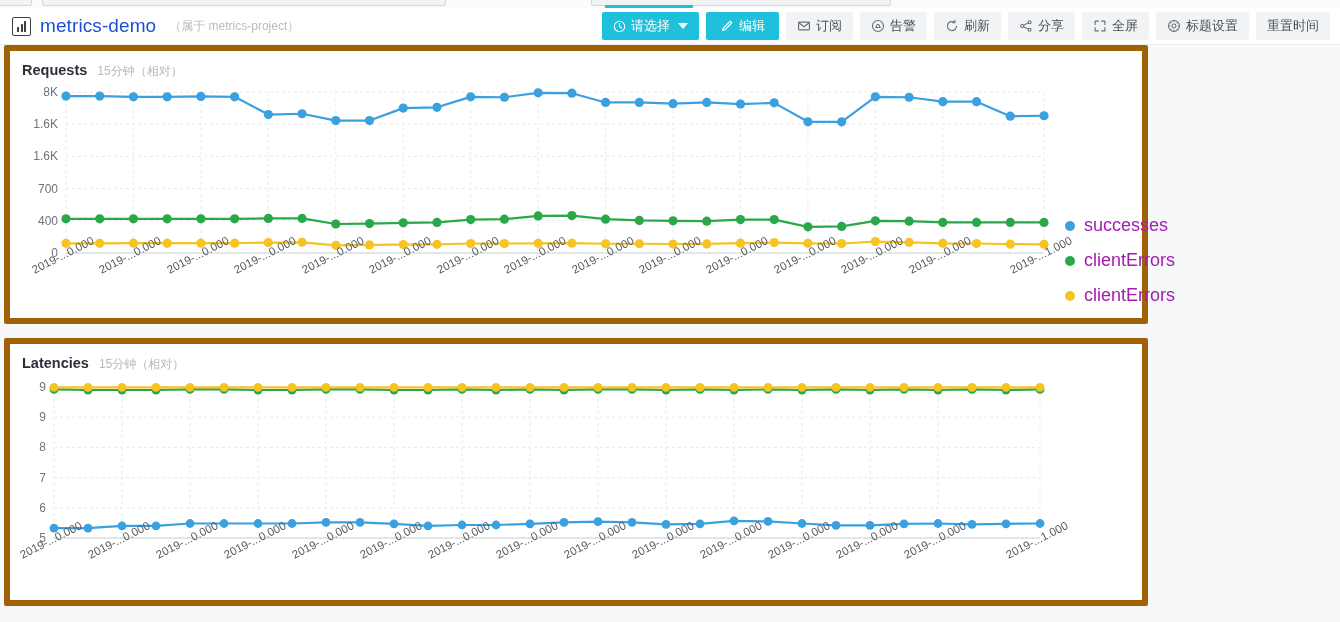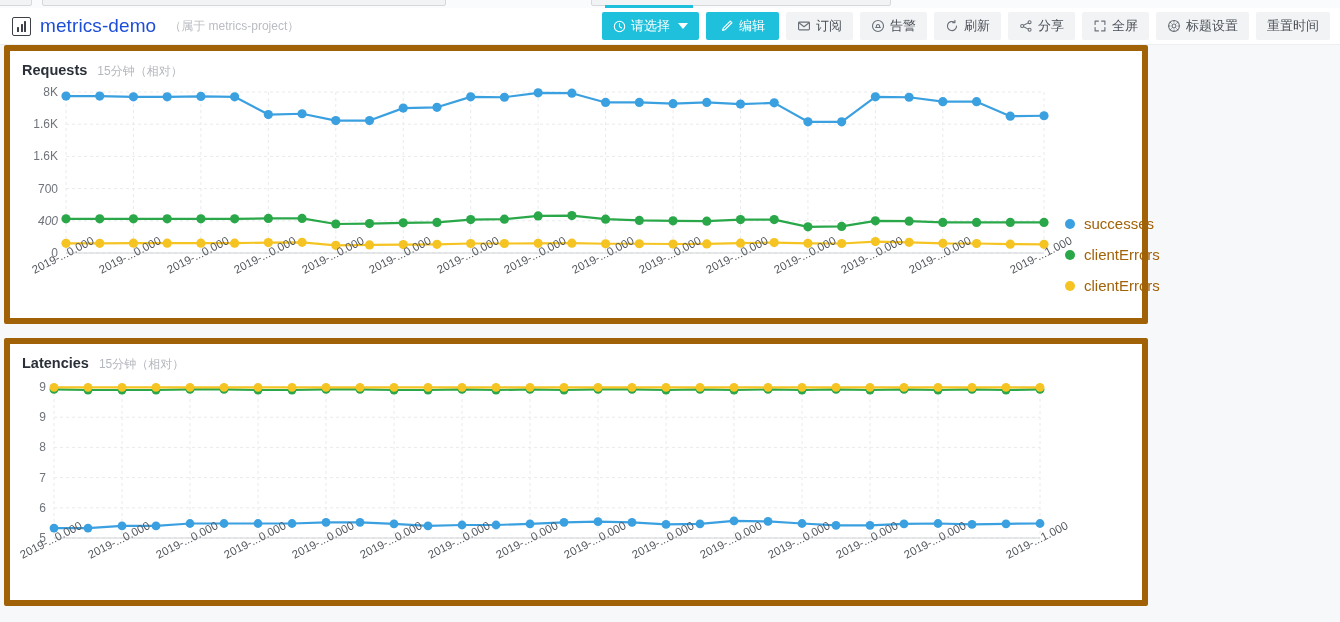--- a/index.html
+++ b/index.html
@@ -70,21 +70,21 @@
   .ytick { position: absolute; font-size: 12px; color: #6f737a; text-align: right; width: 40px; transform: translateY(-50%); }
   .xtick {
     position: absolute; font-size: 11.5px; color: #55595f; white-space: nowrap;
     transform-origin: left top; transform: rotate(-27deg);
   }
 
   .legend { position: absolute; display: flex; flex-direction: column; gap: 14px; }
   #legend-requests { left: 1055px; top: 164px; }
   .legend-item { display: flex; align-items: center; gap: 9px; cursor: pointer; }
   .legend-dot { width: 10px; height: 10px; border-radius: 50%; flex: none; }
-  .legend-label { font-size: 15px; color: #a16207; white-space: nowrap; }
+  .legend-label { font-size: 18px; color: #a21caf; white-space: nowrap; }
 </style>
 </head>
 <body>
 
 <div class="top-strip">
   <div class="frag" style="left:-2px;width:34px;"></div>
   <div class="frag" style="left:42px;width:404px;"></div>
   <div class="frag" style="left:591px;width:300px;"></div>
   <div class="frag-blue" style="left:605px;width:88px;"></div>
 </div>
@@ -304,21 +304,21 @@
           <circle cx="831.66" cy="163.50" r="4.6" fill="#f5c423"></circle>
           <circle cx="865.38" cy="161.57" r="4.6" fill="#f5c423"></circle>
           <circle cx="899.10" cy="162.37" r="4.6" fill="#f5c423"></circle>
           <circle cx="932.83" cy="163.34" r="4.6" fill="#f5c423"></circle>
           <circle cx="966.55" cy="163.50" r="4.6" fill="#f5c423"></circle>
           <circle cx="1000.28" cy="164.15" r="4.6" fill="#f5c423"></circle>
           <circle cx="1034.00" cy="164.31" r="4.6" fill="#f5c423"></circle>
         </g>
       </svg>
       <div class="ytick" style="left: 8px; top: 173px;">0</div>
-      <div class="ytick" style="left: 8px; top: 140.8px; font-style: italic;">400</div>
+      <div class="ytick" style="left: 8px; top: 140.8px;">400</div>
       <div class="ytick" style="left: 8px; top: 108.6px;">700</div>
       <div class="ytick" style="left: 8px; top: 76.4px;">1.6K</div>
       <div class="ytick" style="left: 8px; top: 44.2px;">1.6K</div>
       <div class="ytick" style="left: 8px; top: 12px;">8K</div>
       <div class="xtick" style="left: 20px; top: 185px;">2019-...0.000</div>
       <div class="xtick" style="left: 87.4483px; top: 185px;">2019-...0.000</div>
       <div class="xtick" style="left: 154.897px; top: 185px;">2019-...0.000</div>
       <div class="xtick" style="left: 222.345px; top: 185px;">2019-...0.000</div>
       <div class="xtick" style="left: 289.793px; top: 185px;">2019-...0.000</div>
       <div class="xtick" style="left: 357.241px; top: 185px;">2019-...0.000</div>

